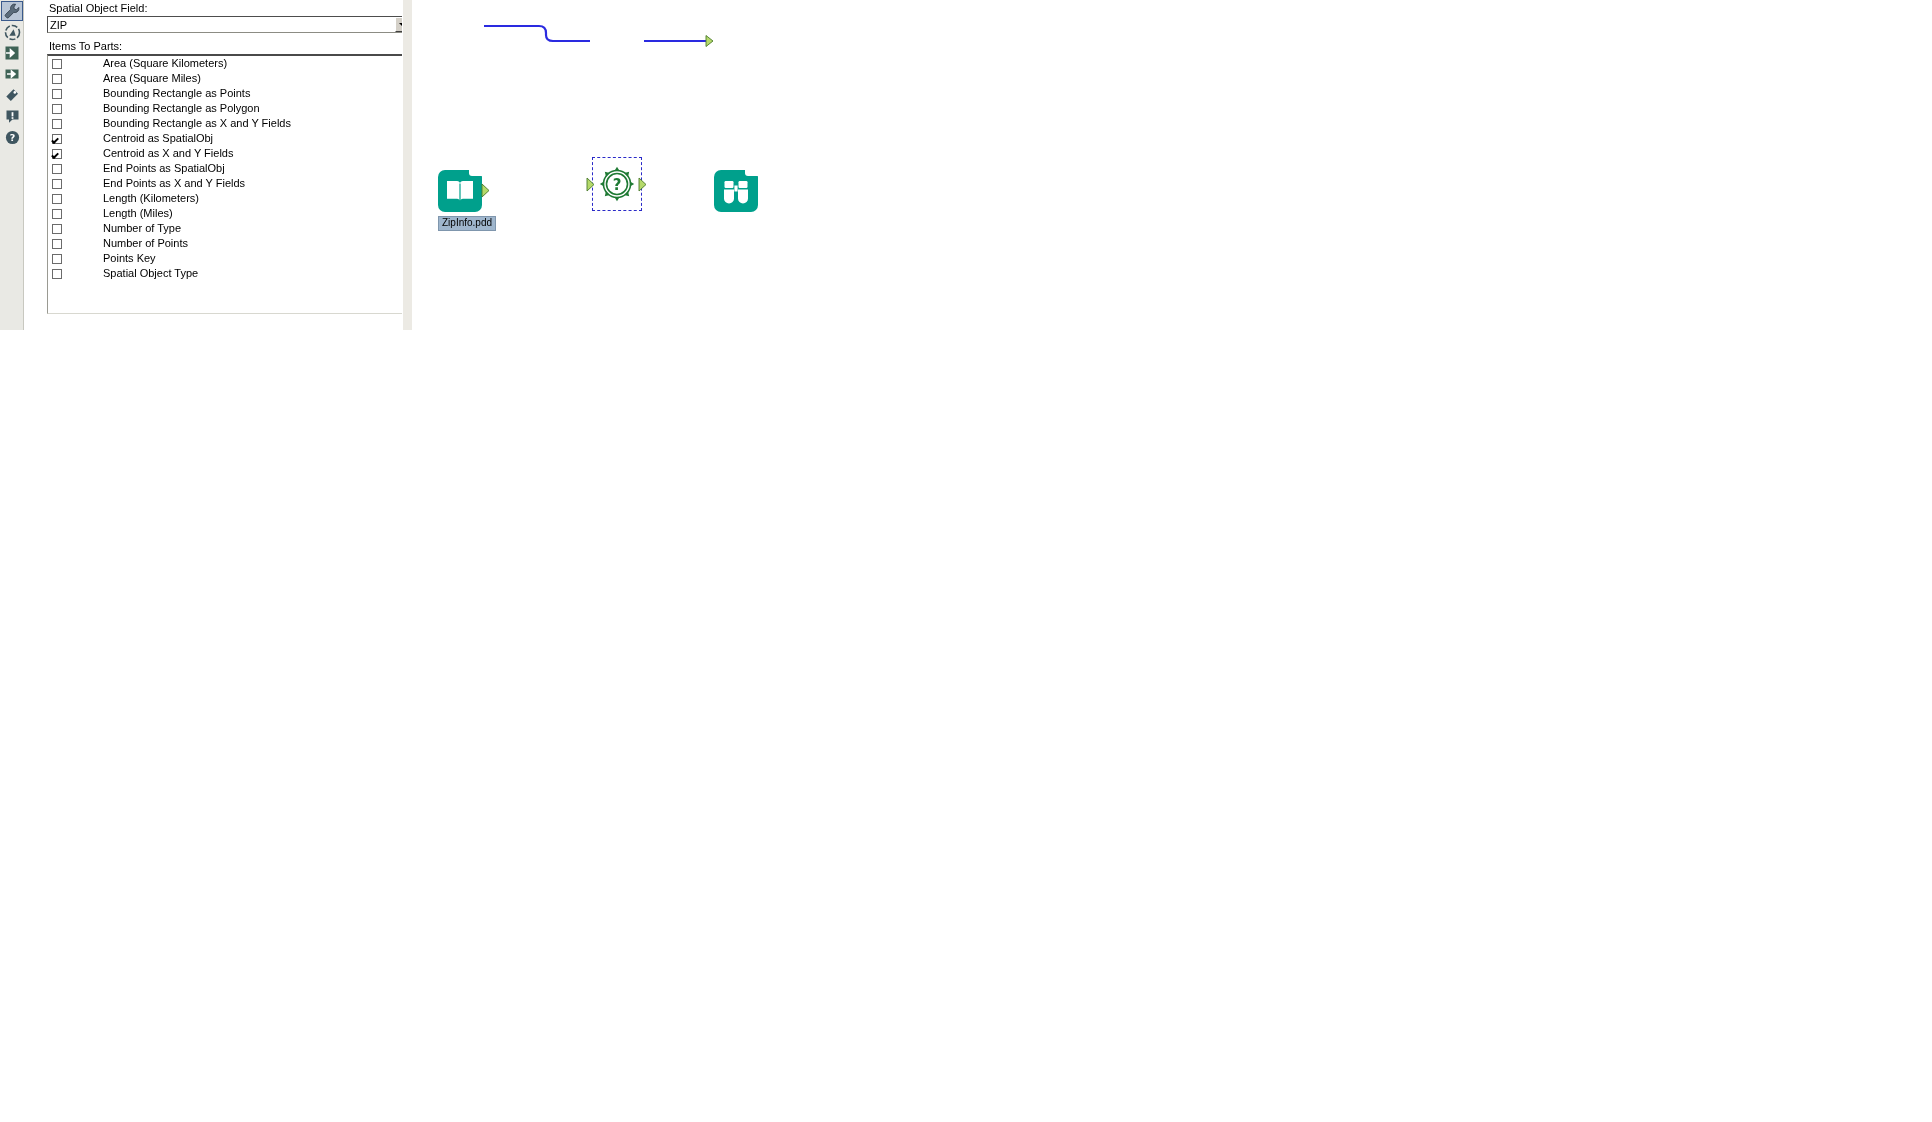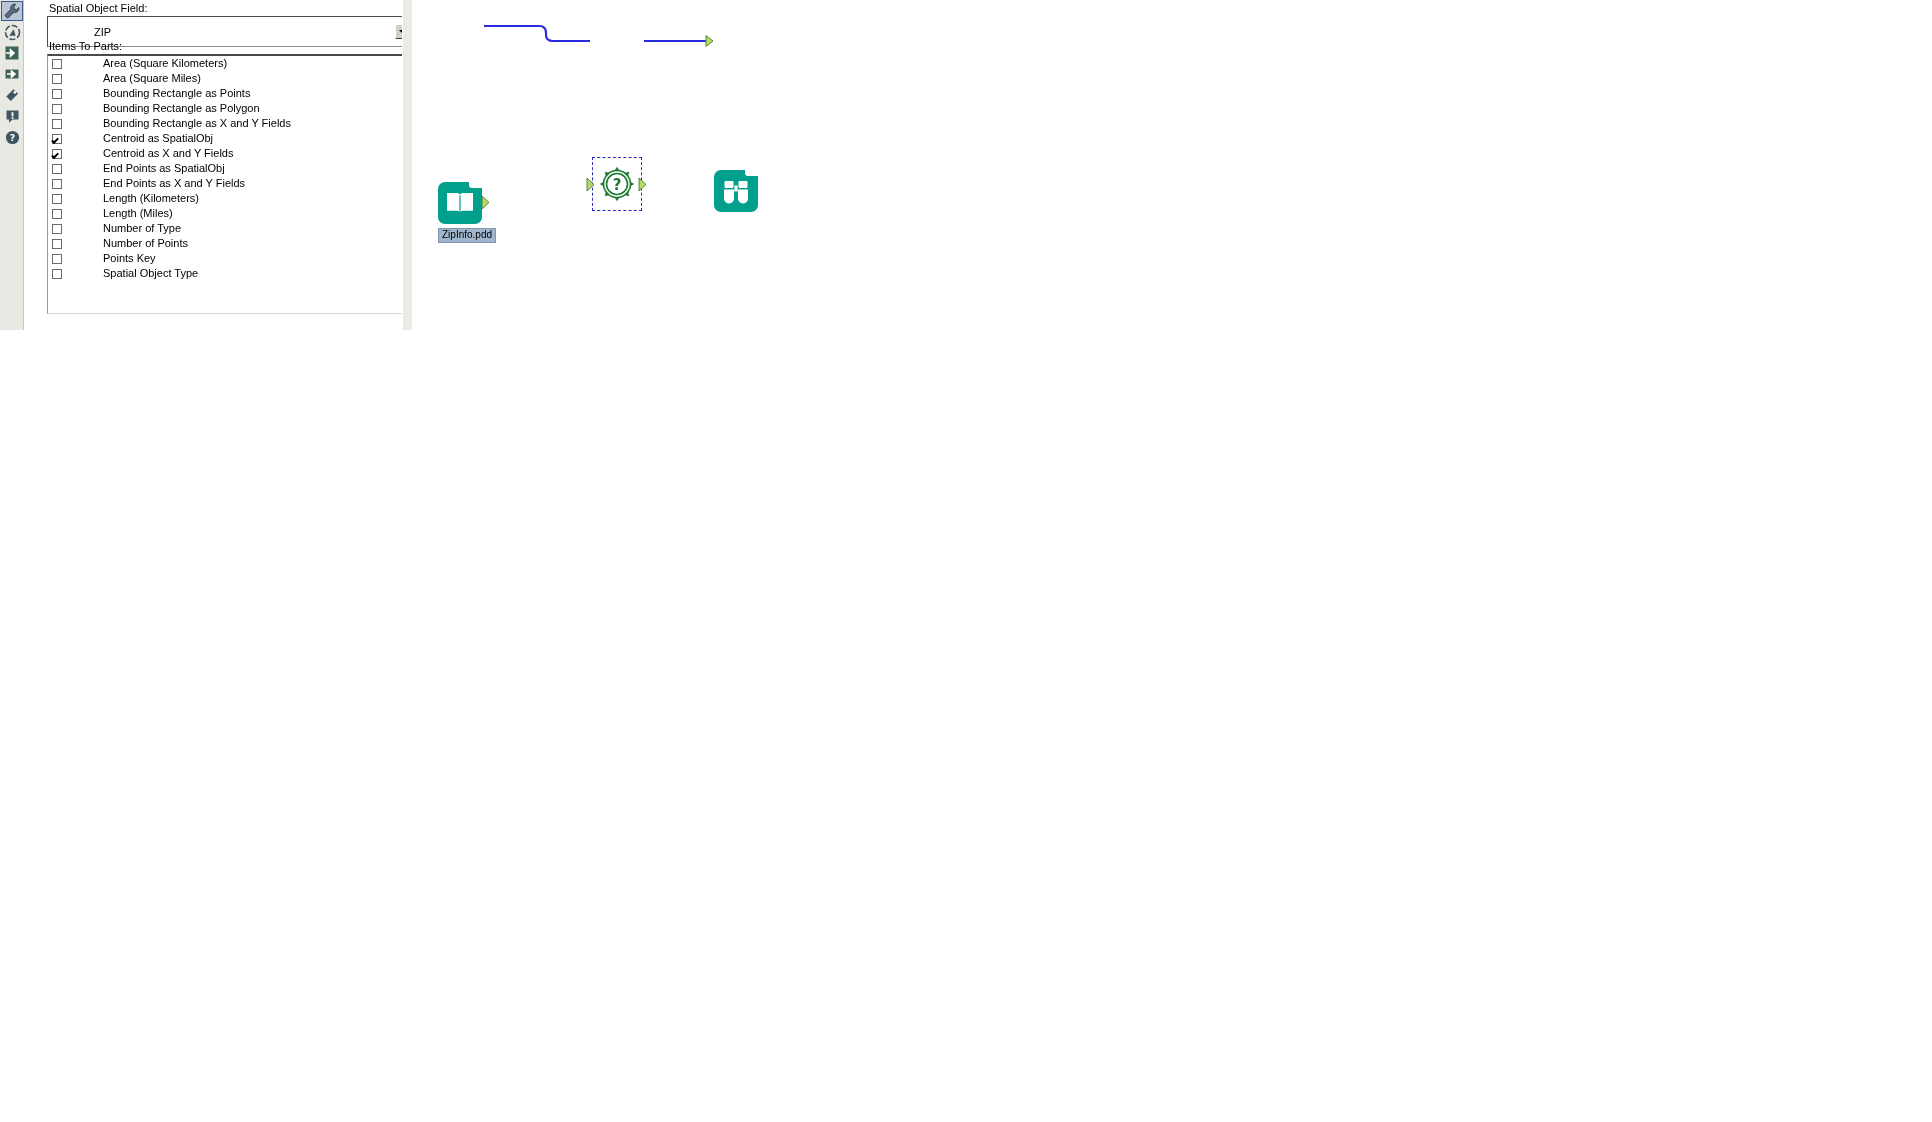--- a/index.html
+++ b/index.html
@@ -82,29 +82,28 @@
 
   #spatial-label { left: 6px; top: 2px; }
   #items-label   { left: 6px; top: 40px; }
 
   
   #spatial-combo {
     position: absolute;
     left: 4px;
     top: 16px;
     width: 364px;
-    height: 31px;
+    height: 17px;
     background: #ffffff;
     border: 1px solid #4d4d4d;
     border-right-color: #8c8c84;
     border-bottom-color: #8c8c84;
     box-sizing: border-box;
     display: flex;
     align-items: center;
-    padding-left: 44px;
   }
 
   #spatial-combo-value {
     flex: 1;
     font-size: 11px;
     color: #000000;
     padding-left: 2px;
     line-height: 14px;
     overflow: hidden;
     white-space: nowrap;
@@ -417,21 +416,21 @@
 
     <svg class="wire" style="left:0; top:0; width:340px; height:80px;">
       <path d="M72 26 L127 26 Q134 26 134 33 L134 35 Q134 41 141 41 L178 41" fill="none" stroke="#2a2ae0" stroke-width="2.2"></path>
     </svg>
 
     <svg class="wire" style="left:0; top:0; width:340px; height:80px;">
       <path d="M232 41 L294 41" fill="none" stroke="#2a2ae0" stroke-width="2.2"></path>
       <path d="M294 35.5 L301 41 L294 46.5 Z" fill="#b5d96a" stroke="#4a7a2a" stroke-width="0.9"></path>
     </svg>
 
-    <div class="node" style="left:26px; top:182px;">
+    <div class="node" style="left:26px; top:170px;">
       <div class="node-box">
         <svg width="30" height="26" viewBox="0 0 30 26">
           <path d="M2 3h10c1.7 0 3 1 3 2.3V23c0-1.2-1.3-2.2-3-2.2H2z" fill="#ffffff"></path>
           <path d="M28 3H18c-1.7 0-3 1-3 2.3V23c0-1.2 1.3-2.2 3-2.2h10z" fill="#ffffff"></path>
           <path d="M15 5.5V23" stroke="#00a08c" stroke-width="1.2" fill="none"></path>
         </svg>
       </div>
 
       <svg class="plug" style="left:44px; top:14px;">
         <path d="M0 0 L7 6.5 L0 13 Z" fill="#b5d96a" stroke="#4a7a2a" stroke-width="0.9"></path>

